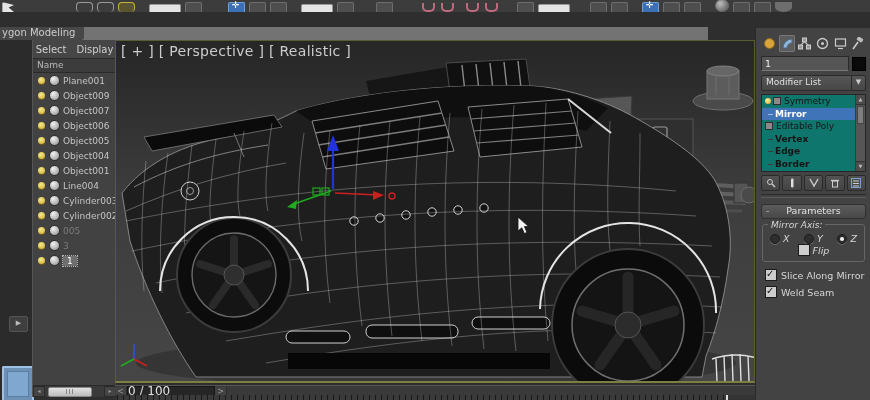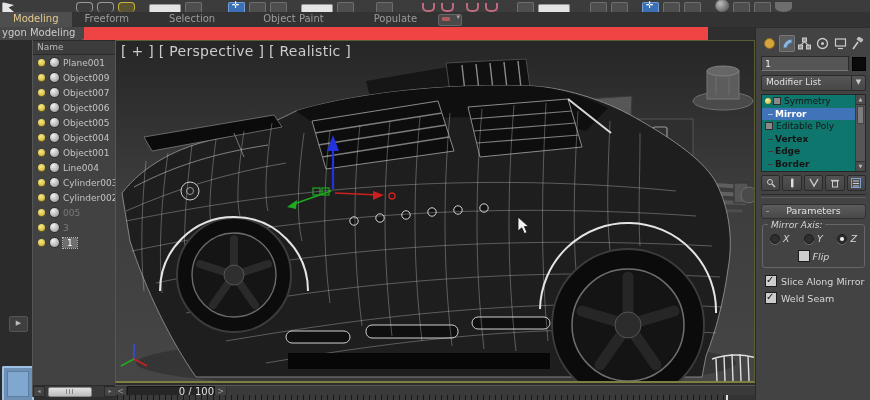--- a/index.html
+++ b/index.html
@@ -19,21 +19,21 @@
   .ticon.sphere{border-radius:50%;height:12px;width:12px;background:radial-gradient(circle at 35% 30%,#bdbdbd,#4a4a4a);}
   .ticon.teapot{background:#6e6e6e;border-radius:0 0 50% 50%;}
   .tgap{flex:none;width:10px;}
   
   .ribbon{position:absolute;left:0;top:12px;width:870px;height:15px;background:#333;display:flex;align-items:stretch;font-size:10px;}
   .rtab{padding:1px 13px 0;color:#9b9b9b;cursor:default;}
   .rtab.active{background:#4e4e4e;color:#e5c98f;}
   .rcfg{width:22px;height:10px;margin:2px 0 0 8px;background:#4a4a4a;border:1px solid #666;border-radius:2px;position:relative;}
   .rcfg::before{content:"";position:absolute;left:3px;top:2px;width:8px;height:4px;background:#b05a5a;border-radius:1px;}
   .rcfg::after{content:"▾";position:absolute;right:1px;top:-2px;font-size:7px;color:#aaa;}
-  .ribbon2{position:absolute;left:0;top:27px;width:708px;height:13px;background:#ef4444;display:flex;font-size:10px;}
+  .ribbon2{position:absolute;left:0;top:27px;width:708px;height:13px;background:#737373;display:flex;font-size:10px;}
   .ptab{background:#474747;color:#cccccc;padding:0 9px 0 2px;border-radius:0 0 3px 0;}
   
   .leftrail{position:absolute;left:0;top:40px;width:32px;height:360px;background:#2b2b2b;}
   .railbtn{position:absolute;left:9px;top:276px;width:17px;height:14px;background:#3f3f3f;border:1px solid #555;border-radius:2px;color:#bbb;font-size:7px;text-align:center;line-height:13px;}
   .bluewin{position:absolute;left:2px;top:326px;width:28px;height:34px;background:#6e90b4;border:2px solid #9dc1e5;border-bottom:none;border-radius:2px 2px 0 0;}
   .bluewin .inner{margin:3px;height:24px;background:#7fa7cf;border:1px solid #5a7da0;}
   
   .explorer{position:absolute;left:32px;top:40px;width:83px;height:357px;background:#424242;border-left:1px solid #555;display:flex;flex-direction:column;}
   .xtabs{height:18px;display:flex;gap:10px;justify-content:center;align-items:center;font-size:10px;color:#cfcfcf;background:#464646;}
   .xhead{height:13px;background:#3c3c3c;border-top:1px solid #2a2a2a;border-bottom:1px solid #2a2a2a;font-size:9px;color:#b8b8b8;padding-left:4px;line-height:13px;}
@@ -49,21 +49,21 @@
   .xthumb{width:42px;height:8px;margin-left:3px;background:linear-gradient(#e2e2e2,#bdbdbd);border:1px solid #888;border-radius:2px;position:relative;}
   .xthumb::after{content:"";position:absolute;left:17px;top:1px;width:7px;height:5px;
      background:repeating-linear-gradient(90deg,#888 0 1px,transparent 1px 3px);}
   
   .viewport{position:absolute;left:115px;top:40px;width:640px;height:343px;border:1px solid #5c5c32;border-bottom:2px solid #7e7e42;box-sizing:border-box;background:#333;}
   .vplabel{position:absolute;left:5px;top:2px;z-index:5;font-size:14px;color:#cccccc;letter-spacing:.3px;}
   .viewport svg{position:absolute;left:0;top:0;}
   
   .timeslider{position:absolute;left:115px;top:385px;width:640px;height:10px;background:#3a3a3a;border-top:1px solid #565656;display:flex;align-items:center;font-size:8px;}
   .tsarrow{width:11px;height:9px;background:#424242;color:#9a9a9a;text-align:center;line-height:9px;flex:none;border-right:1px solid #2c2c2c;}
-  .tsbox{width:86px;height:9px;background:#262626;border:1px solid #161616;color:#e0e0e0;text-align:right;line-height:9px;flex:none;font-size:10px;}
+  .tsbox{width:86px;height:9px;background:#262626;border:1px solid #161616;color:#e0e0e0;text-align:left;line-height:9px;flex:none;font-size:12px;}
   .trackbar{position:absolute;left:115px;top:395px;width:640px;height:5px;background:#333;}
   .ticks{position:absolute;left:2px;top:0;width:609px;height:5px;background:#3a3a3a;
      background-image:repeating-linear-gradient(90deg,#191919 0 1px,transparent 1px 6px);}
   .tbend{position:absolute;left:611px;top:0;width:2px;height:5px;background:#dcdcdc;}
   
   .cpanel{position:absolute;left:755px;top:28px;width:115px;height:372px;background:#434343;border-left:1px solid #2a2a2a;box-sizing:border-box;padding:7px 4px 0 5px;font-size:9.5px;}
   .ctabs{display:flex;gap:1px;height:17px;margin-bottom:4px;}
   .ctab{width:17px;height:17px;display:flex;align-items:center;justify-content:center;border-radius:2px;}
   .ctab.active{background:#5c5c5c;box-shadow:inset 0 0 0 1px #777;}
   .namerow{display:flex;align-items:center;gap:3px;height:15px;margin-bottom:4px;}
@@ -88,21 +88,21 @@
   .sbtn{width:18px;height:14px;background:linear-gradient(#525252,#444);border:1px solid #2a2a2a;border-radius:2px;display:flex;align-items:center;justify-content:center;}
   .divider{height:2px;border-top:1px solid #2a2a2a;border-bottom:1px solid #5a5a5a;margin:2px 0 6px;}
   .rollup{height:13px;background:linear-gradient(#5c5c5c,#484848);border:1px solid #303030;border-radius:3px;position:relative;text-align:center;color:#e2e2e2;font-size:9.5px;line-height:12px;margin-bottom:5px;}
   .rollup .minus{position:absolute;left:4px;top:0;color:#bbb;}
   .groupbox{border:1px solid #666;border-radius:3px;margin:0 1px 7px;padding:0 3px 5px;position:relative;font-style:italic;}
   .grouplabel{position:relative;top:-6px;left:2px;background:#434343;display:inline-block;padding:0 3px;color:#d6d6d6;font-size:9px;}
   .radiorow{display:flex;justify-content:space-between;padding:0 4px;margin-top:-3px;}
   .ritem{display:flex;align-items:center;gap:3px;color:#d6d6d6;font-size:9.5px;}
   .radio{width:8px;height:8px;border-radius:50%;background:#2e2e2e;border:1px solid #1a1a1a;box-shadow:0 1px 0 #6a6a6a;position:relative;}
   .radio.checked::after{content:"";position:absolute;left:2px;top:2px;width:4px;height:4px;border-radius:50%;background:#f2f2f2;}
-  .fliprow{display:flex;justify-content:center;margin-top:6px;}
+  .fliprow{display:flex;justify-content:center;}
   .citem{display:flex;align-items:center;gap:4px;color:#d6d6d6;font-size:9.5px;margin:0 0 5px 4px;}
   .cb{width:10px;height:10px;background:#cdcdcd;border:1px solid #1c1c1c;position:relative;flex:none;}
   .cb.checked::after{content:"✓";position:absolute;left:0px;top:-2px;font-size:10px;color:#141414;font-weight:bold;}
   .threshrow{display:flex;align-items:center;gap:3px;margin:2px 0 0 10px;color:#d6d6d6;}
   .threshfield{width:42px;height:12px;background:#3a3a3a;border:1px solid #222;border-bottom-color:#666;color:#ececec;font-size:9px;line-height:12px;padding-left:3px;}
   .spin{display:flex;flex-direction:column;}
   .spin div{width:9px;height:6px;background:#4e4e4e;border:1px solid #2a2a2a;color:#bbb;font-size:4px;line-height:5px;text-align:center;}
   
   .ctab svg{display:block;}
 </style>
@@ -145,40 +145,36 @@
     <div class="ticon blue"></div>
     <div class="ticon"></div>
     <div class="ticon"></div>
     <div class="tgap"></div>
     <div class="ticon sphere"></div>
     <div class="ticon"></div>
     <div class="ticon"></div>
     <div class="ticon teapot"></div>
   </div>
 
-  <div class="ribbon">
-    <div class="rtab active">Modeling</div>
-    <div class="rtab">Freeform</div>
-    <div class="rtab" style="margin-left:14px">Selection</div>
-    <div class="rtab" style="margin-left:22px">Object Paint</div>
-    <div class="rtab" style="margin-left:24px">Populate</div>
-    <div class="rcfg"></div>
-  </div>
   <div class="ribbon2">
     <div class="ptab">ygon Modeling</div>
   </div>
 
   <div class="leftrail">
     <div class="railbtn">▶</div>
     <div class="bluewin">
         <div class="inner"></div>
       </div>
   </div>
 
   <div class="explorer">
+    <div class="xtabs">
+      <span>Select</span>
+      <span>Display</span>
+    </div>
     <div class="xhead">Name</div>
     <div class="xlist">
       <div class="xrow">
           <span class="bulb"></span>
           <span class="sph"></span>
           <span class="xlabel">Plane001</span>
         </div>
       <div class="xrow">
           <span class="bulb"></span>
           <span class="sph"></span>

